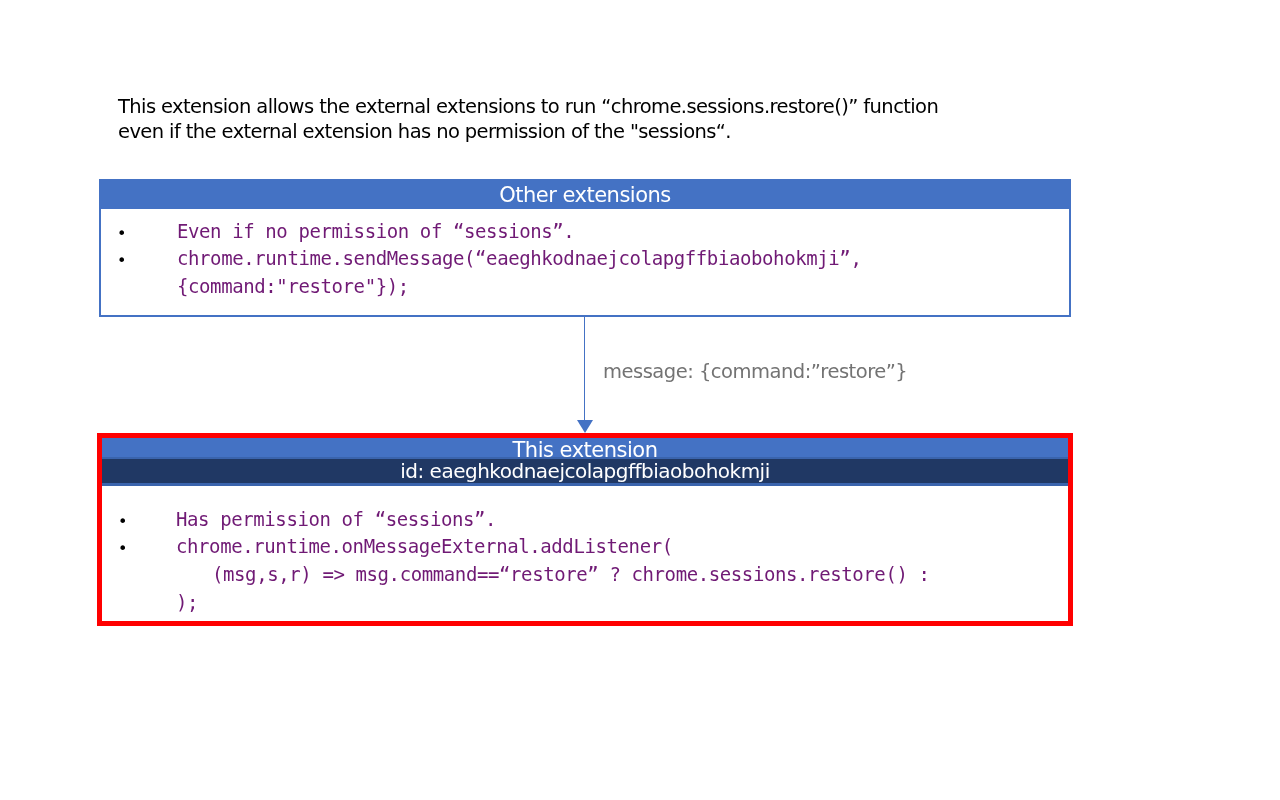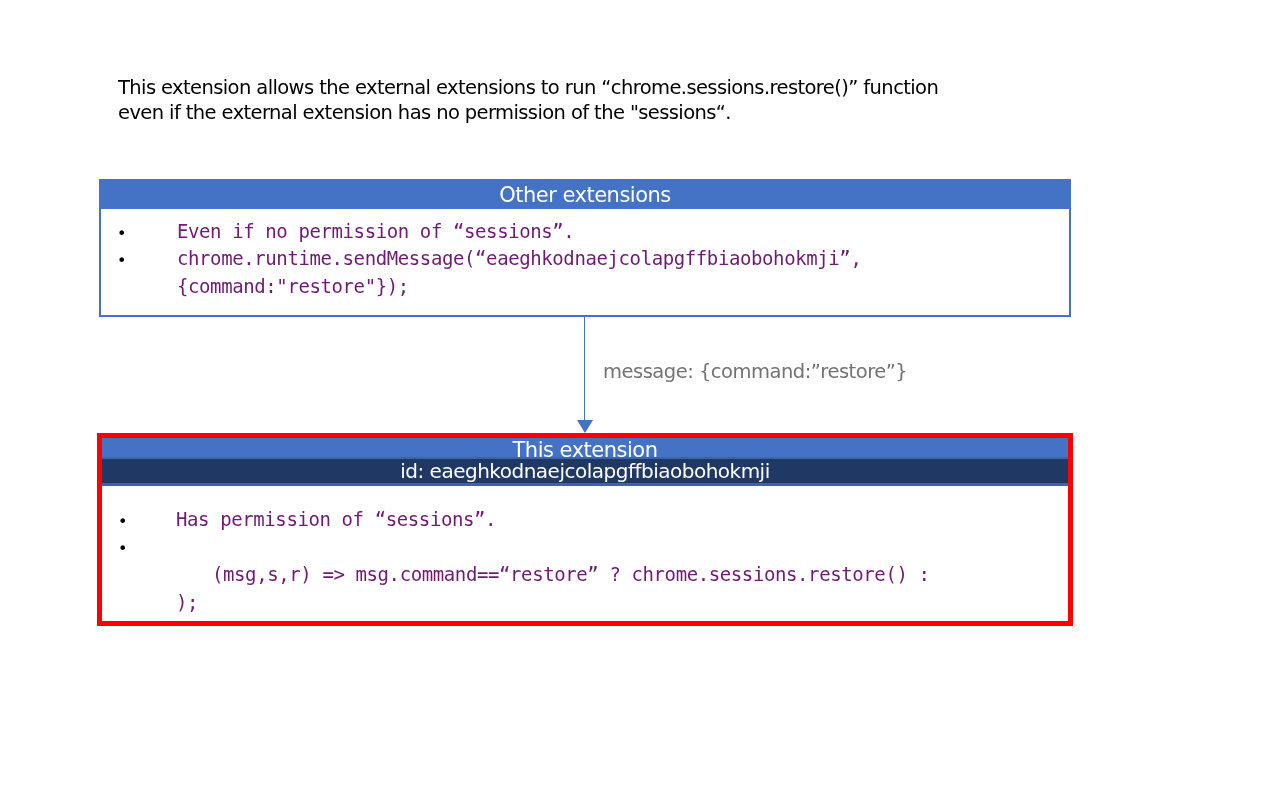--- a/index.html
+++ b/index.html
@@ -1,18 +1,18 @@
 <!DOCTYPE html>
 <html><head>
 <meta charset="utf-8">
 <style>
   html, body { margin:0; padding:0; }
   body { width:1280px; height:800px; background:#ffffff; position:relative; overflow:hidden;
          font-family:"DejaVu Sans", sans-serif; }
-  .intro { position:absolute; left:118px; top:75px; font-size:19.5px; line-height:25px; color:#000;
+  .intro { position:absolute; left:118px; top:94px; font-size:19.5px; line-height:25px; color:#000;
            font-family:"DejaVu Sans", sans-serif; letter-spacing:-0.6px; }
   .box-top { position:absolute; left:99px; top:179px; width:968px; height:134px;
              border:2px solid #4472c4; background:#fff; }
   .hdr { background:#4472c4; color:#fff; text-align:center; font-size:21px; height:28px; line-height:28px;
          letter-spacing:-0.5px; }
   .hdr-dark { background:#203864; color:#fff; text-align:center; font-size:20px; height:24px; line-height:24px;
               border-top:2px solid #3a64ad; border-bottom:3px solid #3a64ad; letter-spacing:-0.5px; }
   .code { font-family:"DejaVu Sans Mono", monospace; font-size:19px; color:#701a75; letter-spacing:-0.4px; }
   .bl { position:absolute; }
   .bullet { position:absolute; font-family:"DejaVu Sans", sans-serif; font-size:16px; }
@@ -43,15 +43,16 @@
 <div class="arrow-line"></div>
 <div class="arrow-head"></div>
 <div class="msg-label">message: {command:”restore”}</div>
 
 <div class="box-bottom">
   <div class="hdr" style="height:19px; line-height:25px;">This extension</div>
   <div class="hdr-dark">id: eaeghkodnaejcolapgffbiaobohokmji</div>
   <span class="bullet" style="left:16px; top:74px;">•</span>
   <span class="bl code" style="left:74px; top:70px;">Has permission of “sessions”.</span>
   <span class="bullet" style="left:16px; top:101px;">•</span>
+  <span class="bl code" style="left:74px; top:97px;">chrome.runtime.onMessageExternal.addListener(</span>
   <span class="bl code" style="left:110px; top:125px;">(msg,s,r) =&gt; msg.command==“restore” ? chrome.sessions.restore() :</span>
   <span class="bl code" style="left:74px; top:153px;">);</span>
 </div>
 
 </body></html>

